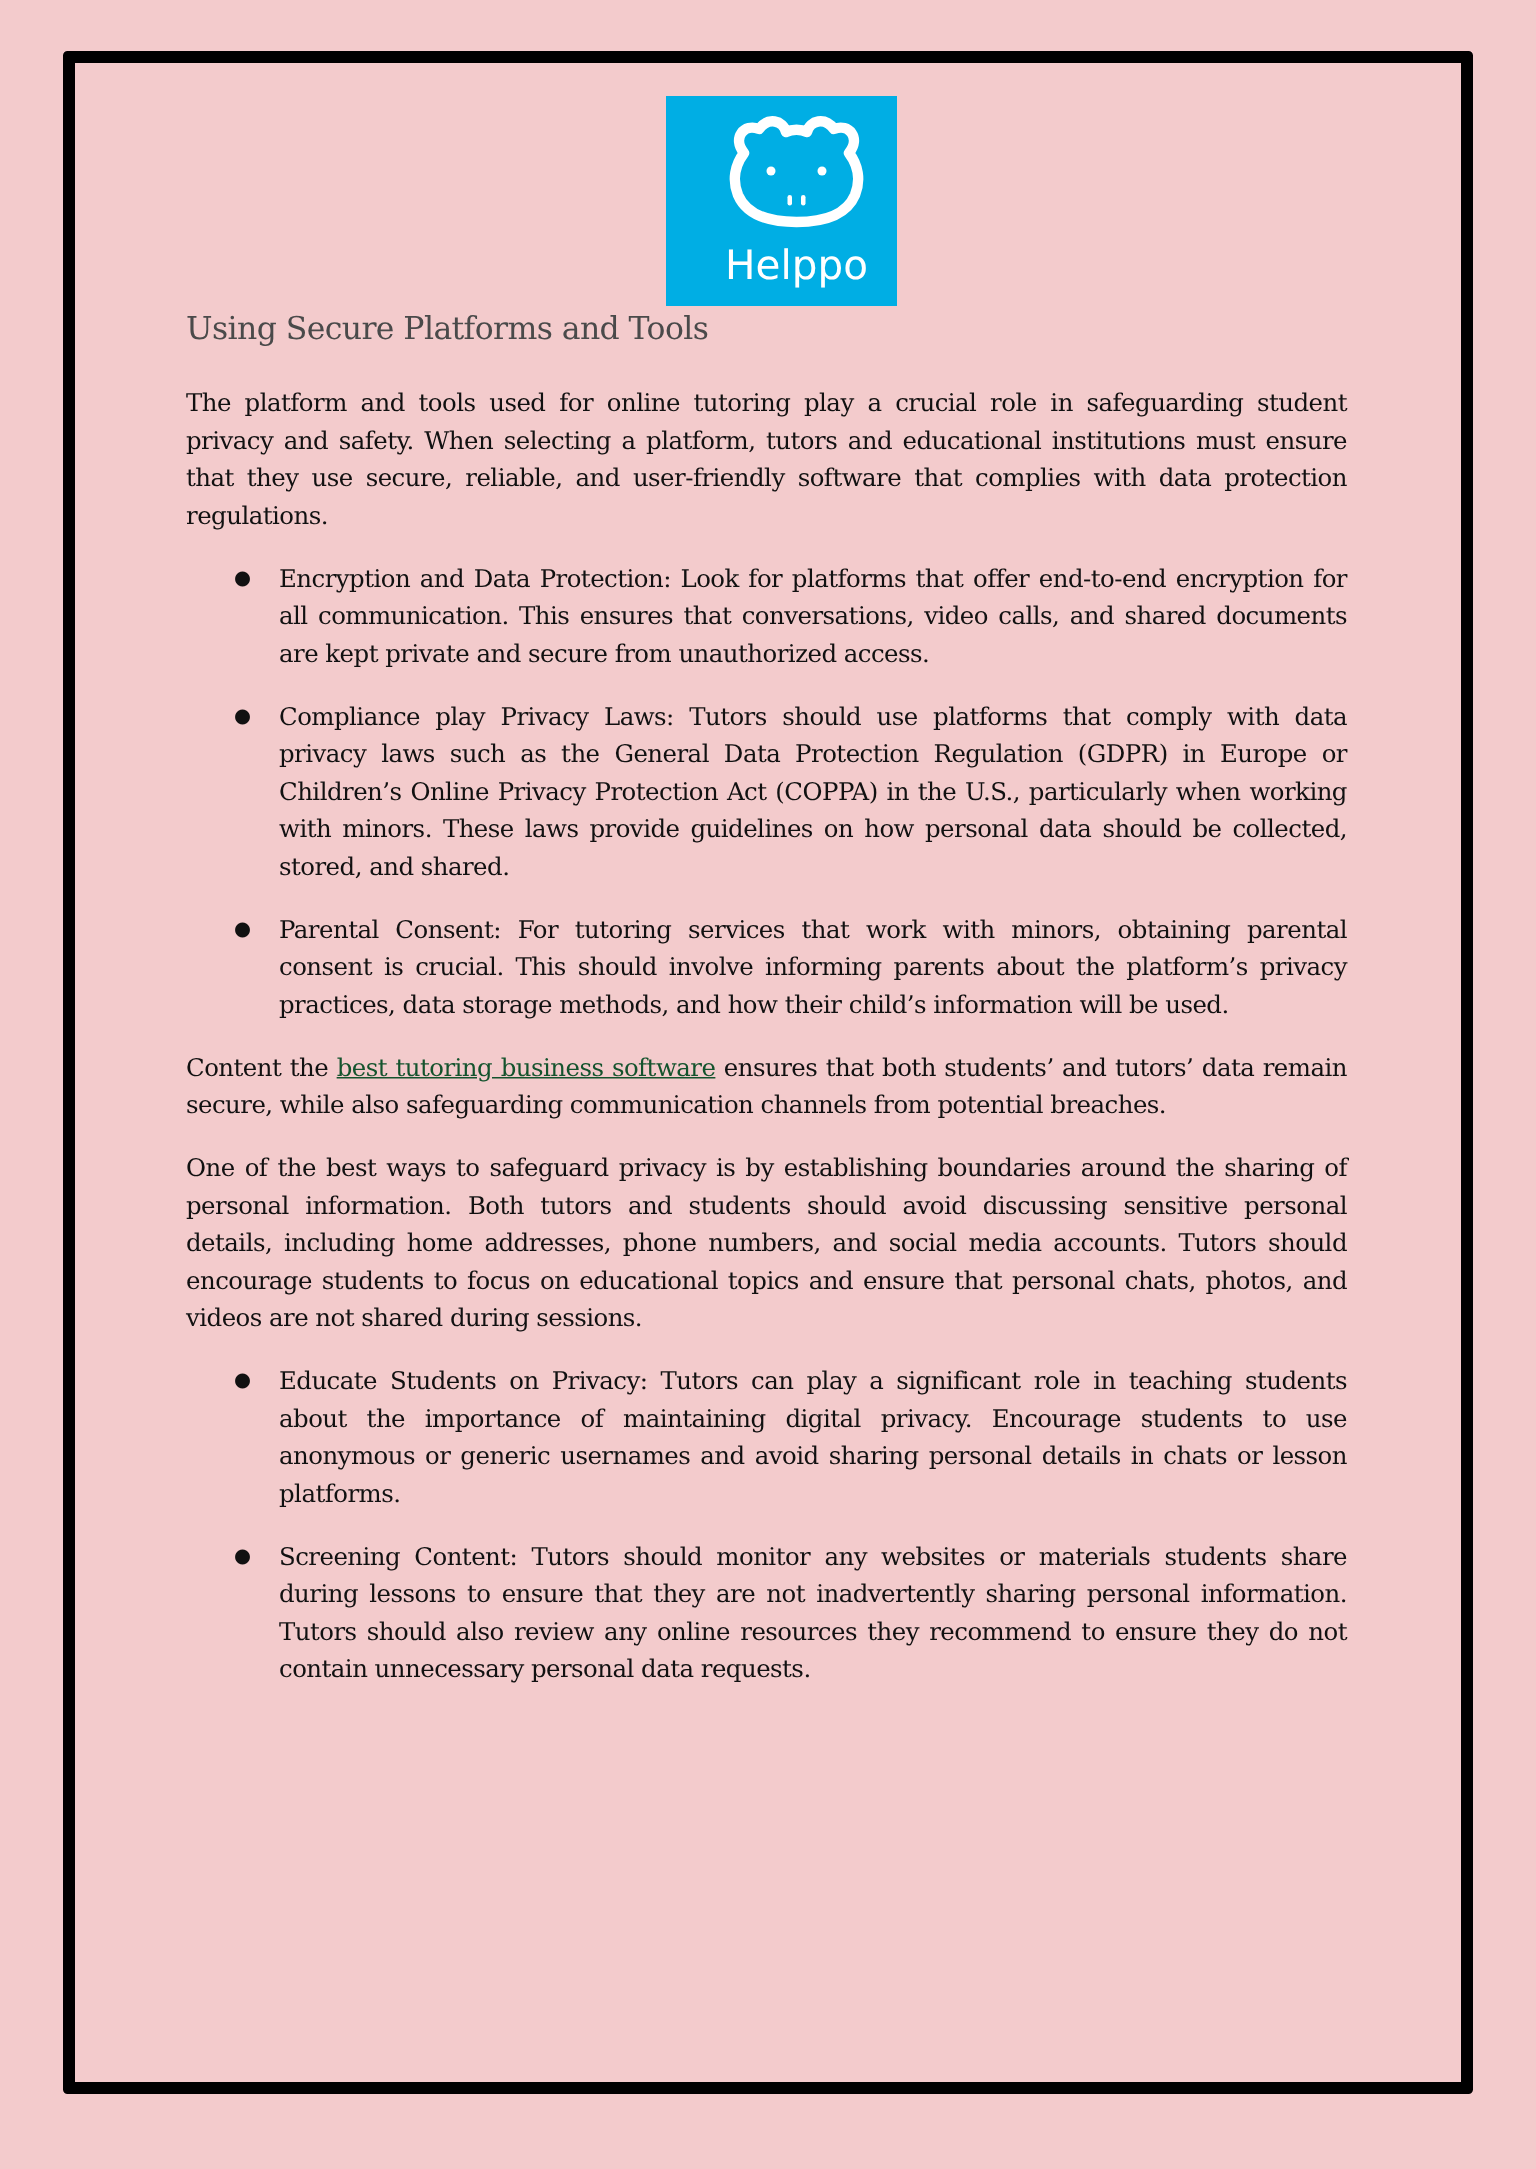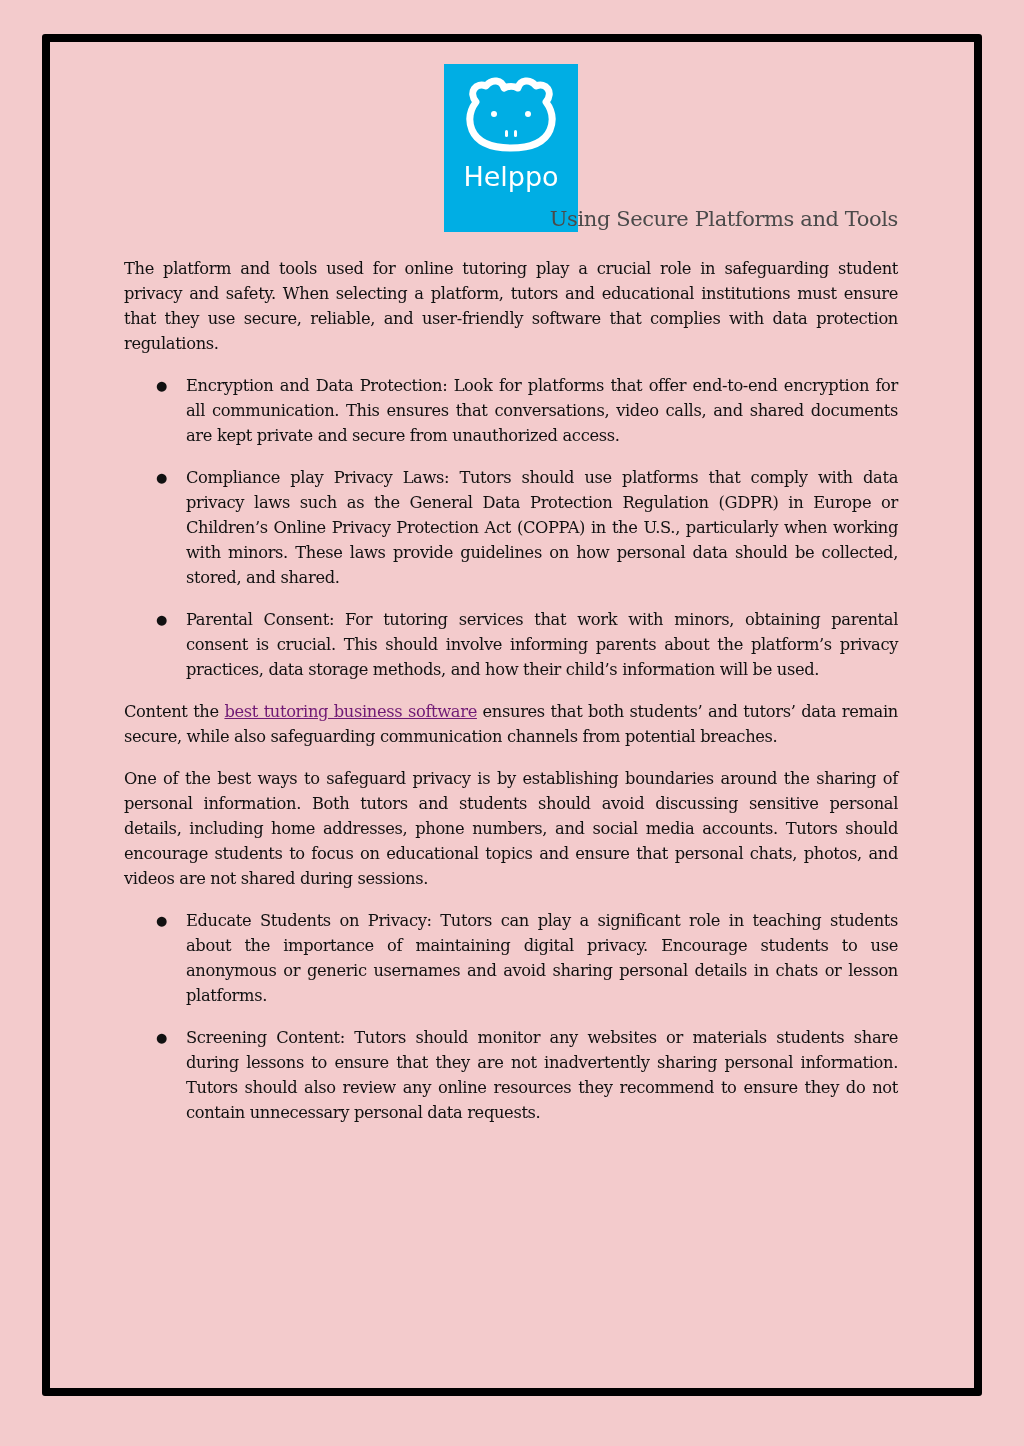--- a/index.html
+++ b/index.html
@@ -22,40 +22,40 @@
       height: 1362px;
       box-sizing: border-box;
       border: 8px solid #000;
       border-radius: 3px;
     }
     .logo {
       position: absolute;
       left: 444px;
       top: 64px;
       width: 134px;
-      height: 168px;
+      height: 140px;
       background: #00aee4;
+      padding-left: 20px;
     }
     .logo svg { display: block; }
     .content {
       position: absolute;
       left: 124px;
       top: 200px;
       width: 774px;
       color: #111;
     }
     h2 {
       font-family: "DejaVu Serif", "Liberation Serif", serif;
       font-weight: normal;
       color: #4a4a4a;
       font-size: 21px;
       letter-spacing: -0.4px;
       margin: 4px 0 22px 0;
       line-height: 30px;
-      text-align: right;
     }
     h2.second { margin-top: 38px; }
     p, li {
       font-size: 16.3px;
       line-height: 25px;
       text-align: justify;
       margin: 0;
       letter-spacing: -0.35px;
     }
     p.para { margin-bottom: 17px; }
@@ -71,21 +71,21 @@
     }
     li:last-child { margin-bottom: 17px; }
     .bullet {
       position: absolute;
       left: 32px;
       top: 0;
       font-size: 13px;
     }
     b { font-weight: normal; }
     a {
-      color: #701a75;
+      color: #14532d;
       text-decoration: underline;
     }
   </style>
 </head>
 <body>
 
 <div class="frame"></div>
 
 <div class="logo">
   <svg width="134" height="134" viewBox="0 0 134 134">

